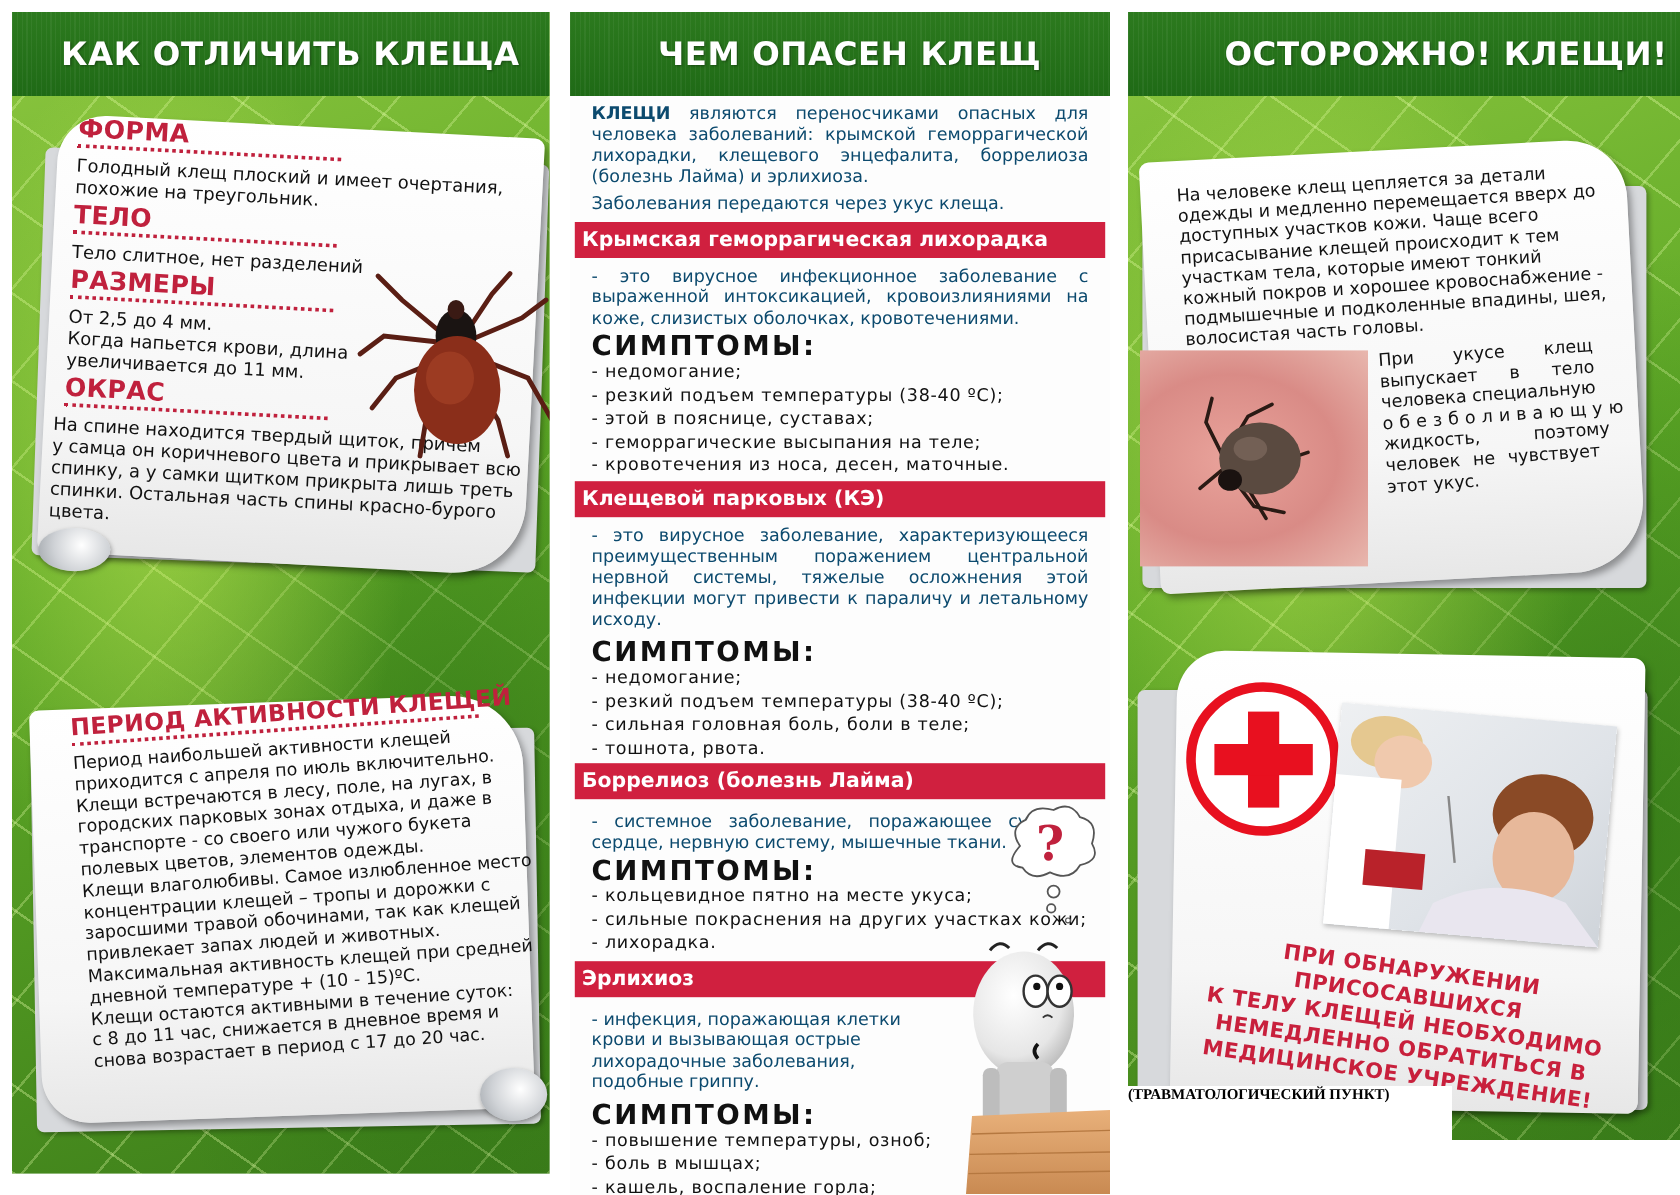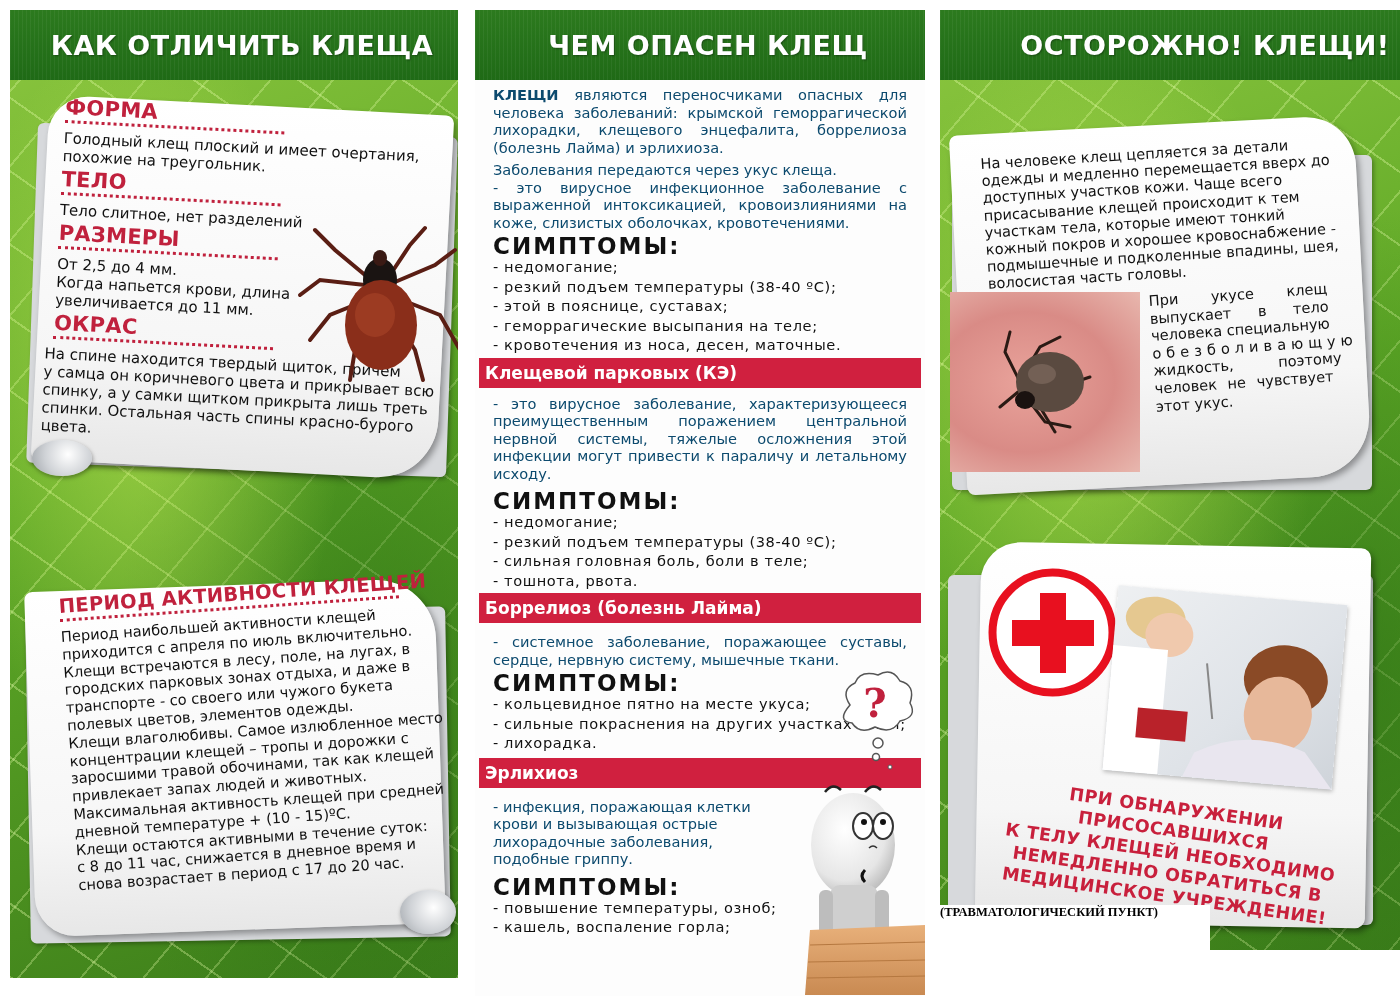--- a/index.html
+++ b/index.html
@@ -156,20 +156,21 @@
 </div>
 
 <div class="panel" style="left:475px; top:10px; width:450px; height:986px;">
   <div class="grass-header">
     <span>ЧЕМ ОПАСЕН КЛЕЩ</span>
   </div>
   <div class="mid-body">
     <div class="mid-p" style="margin-top:-2px;"><b>КЛЕЩИ</b><span> являются переносчиками опасных для человека заболеваний: крымской геморрагической лихорадки, клещевого энцефалита, боррелиоза (болезнь Лайма) и эрлихиоза.</span></div>
     <div class="mid-p" style="margin-top:5px;">Заболевания передаются через укус клеща.</div>
 
+    <div class="red-bar">Крымская геморрагическая лихорадка</div>
     <div class="mid-p">- это вирусное инфекционное заболевание с выраженной интоксикацией, кровоизлияниями на коже, слизистых оболочках, кровотечениями.</div>
     <div class="sym-title">СИМПТОМЫ:</div>
     <div>
       <div class="sym-item">- недомогание;</div>
       <div class="sym-item">- резкий подъем температуры (38-40 ºС);</div>
       <div class="sym-item">- этой в пояснице, суставах;</div>
       <div class="sym-item">- геморрагические высыпания на теле;</div>
       <div class="sym-item">- кровотечения из носа, десен, маточные.</div>
     </div>
 
@@ -190,20 +191,21 @@
       <div class="sym-item">- кольцевидное пятно на месте укуса;</div>
       <div class="sym-item">- сильные покраснения на других участках кожи;</div>
       <div class="sym-item">- лихорадка.</div>
     </div>
 
     <div class="red-bar" style="margin-top:5px;">Эрлихиоз</div>
     <div class="mid-p" style="width:300px; text-align:left; margin-top:10px;">- инфекция, поражающая клетки крови и вызывающая острые лихорадочные заболевания, подобные гриппу.</div>
     <div class="sym-title" style="margin-top:8px;">СИМПТОМЫ:</div>
     <div>
       <div class="sym-item">- повышение температуры, озноб;</div>
+      <div class="sym-item">- боль в мышцах;</div>
       <div class="sym-item">- кашель, воспаление горла;</div>
 
     </div>
   </div>
 
   <svg style="position:absolute; left:355px; top:655px;" width="90" height="120" viewBox="0 0 90 120">
     <path d="M20 40 Q10 25 25 18 Q30 5 48 10 Q62 2 70 16 Q86 20 80 38 Q88 52 70 56 Q62 70 45 62 Q30 70 22 58 Q6 56 20 40 Z" fill="#fff" stroke="#555" stroke-width="1.5"></path>
     <text x="45" y="52" text-anchor="middle" font-size="40" font-weight="bold" fill="#c0213d" font-family="DejaVu Serif, serif">?</text>
     <circle cx="48" cy="78" r="5" fill="#fff" stroke="#555" stroke-width="1.5"></circle>
     <circle cx="46" cy="92" r="3.5" fill="#fff" stroke="#555" stroke-width="1.5"></circle>

